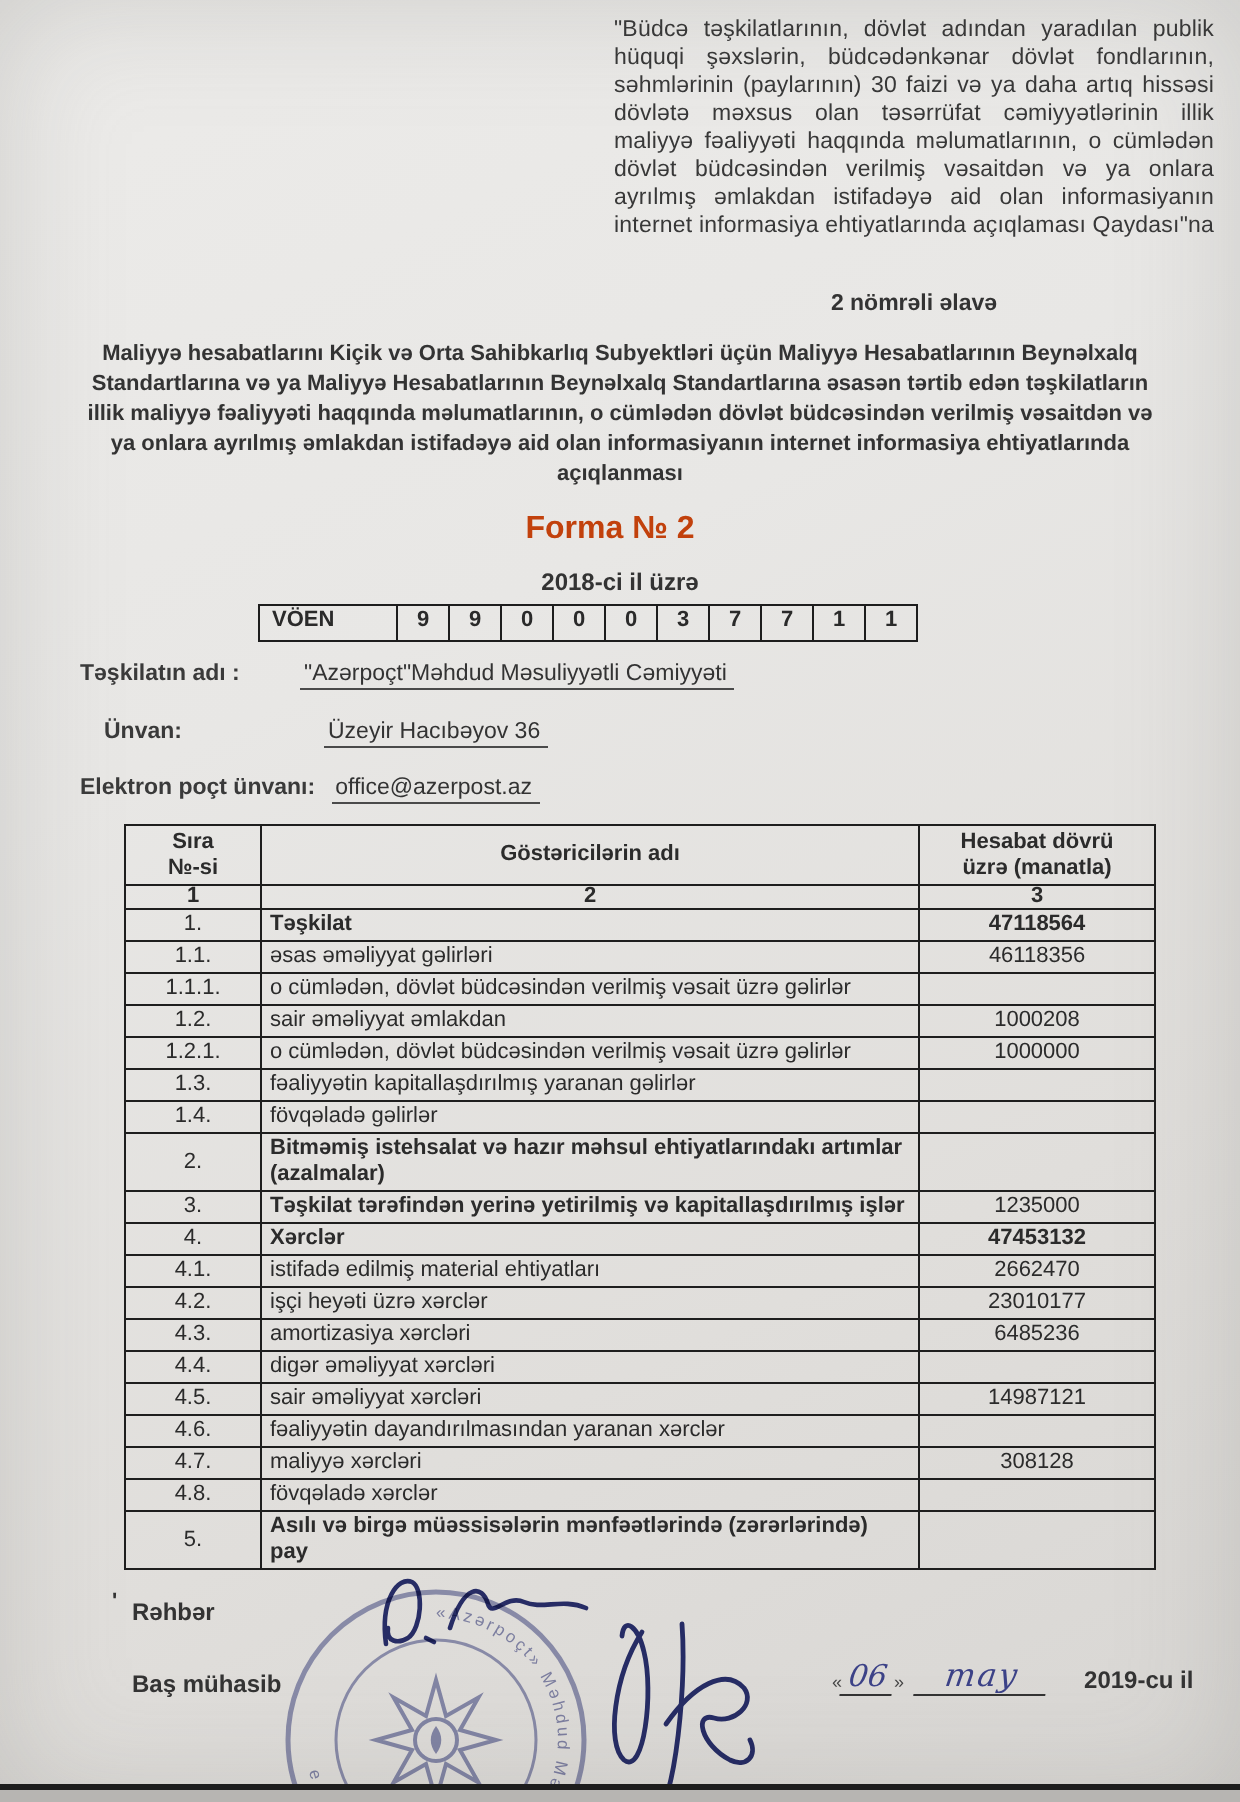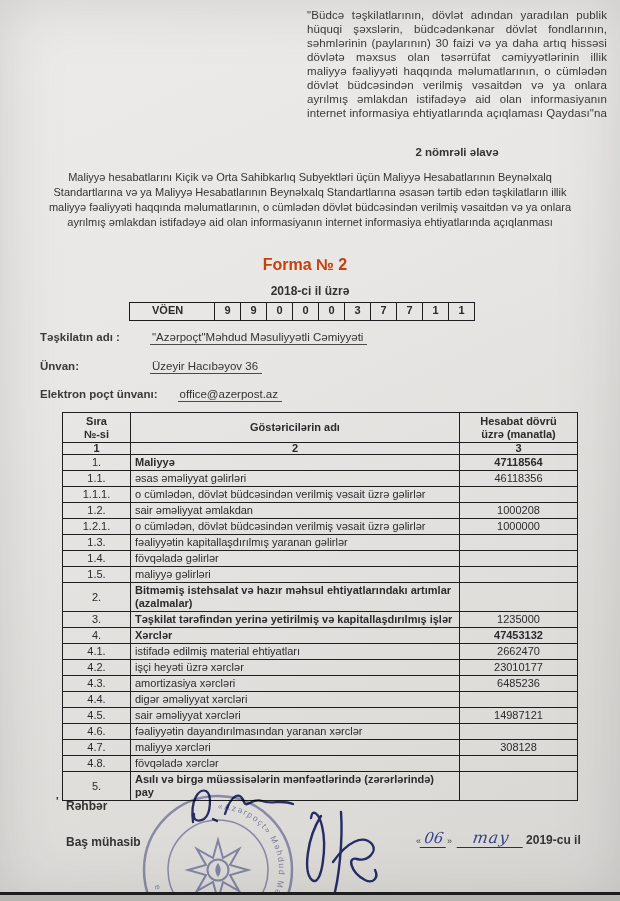--- a/index.html
+++ b/index.html
@@ -16,43 +16,43 @@
     position:absolute;left:307px;top:8px;width:300px;
     font-size:11.5px;line-height:14px;text-align:justify;color:#383838;
     letter-spacing:.1px;
   }
   .annex{
     position:absolute;left:307px;top:146px;width:300px;
     text-align:center;font-weight:bold;font-size:11.5px;color:#333;
   }
   .title-para{
     position:absolute;left:37px;top:170px;width:546px;
-    text-align:center;font-weight:normal;font-size:11px;line-height:15px;color:#333;
+    text-align:center;font-weight:bold;font-size:11px;line-height:15px;color:#333;
   }
   .forma{position:absolute;left:0;top:256px;width:610px;text-align:center;
     font-weight:bold;font-size:16px;color:#c2410c;}
   .year{position:absolute;left:0;top:284px;width:620px;text-align:center;
     font-weight:bold;font-size:12px;color:#333;}
   
   .voen{position:absolute;left:129px;top:302px;display:flex;}
   .voen-label{
     width:62px;height:16px;border:1.5px solid #1d1d1d;
-    font-weight:bold;font-size:11px;padding:1px 0 0 22px;color:#2a2a2a;
+    font-weight:bold;font-size:11px;padding:1px 0 0 6px;color:#2a2a2a;
   }
   .voen-digits{display:flex;}
   .voen-cell{
     width:25px;height:16px;border:1.5px solid #1d1d1d;border-left:none;
     text-align:center;font-size:11px;font-weight:bold;padding-top:1px;color:#2a2a2a;
   }
   
   .field{position:absolute;left:40px;display:flex;font-size:11.5px;color:#333;}
   .field .lab{min-width:110px;font-weight:bold;color:#3a3a3a;}
   .field .val{border-bottom:1px solid #4a4a4a;padding:0 4px 1px 2px;color:#333;}
-  .f1{top:331px;}.f2{top:360px;}.f3{top:388px;}
-  .f3 .lab{min-width:0;margin-right:20px;}
+  .f1{top:331px;}.f2{top:360px;margin-left:12px;}.f3{top:388px;}
+  .f3 .lab{min-width:0;margin-right:8px;}
   
   table.ind{
     position:absolute;left:62px;top:412px;width:516px;
     border-collapse:collapse;table-layout:fixed;
   }
   table.ind th,table.ind td{
     border:1.5px solid #1e1e1e;font-size:11px;line-height:13px;
     padding:1px 4px;vertical-align:middle;color:#2b2b2b;
   }
   table.ind th{font-weight:bold;text-align:center;white-space:pre-line;}
@@ -67,21 +67,21 @@
   
   .sig-label{position:absolute;font-weight:bold;font-size:12px;color:#333;}
   .lab-dir{left:66px;top:799px;}
   .lab-acc{left:66px;top:835px;}
   .tick{position:absolute;left:56px;top:795px;font-size:11px;font-weight:bold;color:#333;}
   .dateline{position:absolute;left:416px;top:828px;font-size:12px;color:#333;display:flex;align-items:flex-end;}
   .dl-q{font-size:9px;padding-bottom:2px;color:#444;}
   .hand{font-family:"DejaVu Serif", serif;font-style:italic;color:#3c4287;}
   .dl-day{border-bottom:1.5px solid #333;min-width:26px;text-align:center;font-size:15px;transform:skewX(-8deg);}
   .dl-month{border-bottom:1.5px solid #333;min-width:66px;text-align:center;font-size:16px;letter-spacing:1px;transform:skewX(-8deg);margin-left:6px;}
-  .dl-year{font-weight:bold;margin-left:2px;padding-bottom:1px;}
+  .dl-year{font-weight:bold;margin-left:18px;padding-bottom:1px;}
   
   .stamp{position:absolute;left:140px;top:792px;mix-blend-mode:multiply;opacity:.85;}
   .sig1{position:absolute;left:183px;top:780px;mix-blend-mode:multiply;}
   .sig2{position:absolute;left:275px;top:800px;mix-blend-mode:multiply;}
   
   .edge-line{position:absolute;left:0;right:0;bottom:6px;height:3px;background:#1d1d1d;}
   .edge-below{position:absolute;left:0;right:0;bottom:0;height:6px;background:#b7b5b2;}
 </style>
 </head>
 <body>
@@ -143,21 +143,21 @@
     </tr>
     <tr class="numrow">
       <td>1</td>
       <td>2</td>
       <td>3</td>
     </tr>
   </thead>
   <tbody>
       <tr class="bold-name bold-val">
         <td class="c-no">1.</td>
-        <td class="c-name">Maliyyə</td>
+        <td class="c-name">Təşkilat</td>
         <td class="c-val">47118564</td>
       </tr>
       <tr>
         <td class="c-no">1.1.</td>
         <td class="c-name">əsas əməliyyat gəlirləri</td>
         <td class="c-val">46118356</td>
       </tr>
       <tr>
         <td class="c-no">1.1.1.</td>
         <td class="c-name">o cümlədən, dövlət büdcəsindən verilmiş vəsait üzrə gəlirlər</td>
@@ -174,25 +174,20 @@
         <td class="c-val">1000000</td>
       </tr>
       <tr>
         <td class="c-no">1.3.</td>
         <td class="c-name">fəaliyyətin kapitallaşdırılmış yaranan gəlirlər</td>
         <td class="c-val"></td>
       </tr>
       <tr>
         <td class="c-no">1.4.</td>
         <td class="c-name">fövqəladə gəlirlər</td>
-        <td class="c-val"></td>
-      </tr>
-      <tr>
-        <td class="c-no">1.5.</td>
-        <td class="c-name">maliyyə gəlirləri</td>
         <td class="c-val"></td>
       </tr>
       <tr class="bold-name">
         <td class="c-no">2.</td>
         <td class="c-name">Bitməmiş istehsalat və hazır məhsul ehtiyatlarındakı artımlar (azalmalar)</td>
         <td class="c-val"></td>
       </tr>
       <tr class="bold-name">
         <td class="c-no">3.</td>
         <td class="c-name">Təşkilat tərəfindən yerinə yetirilmiş və kapitallaşdırılmış işlər</td>

